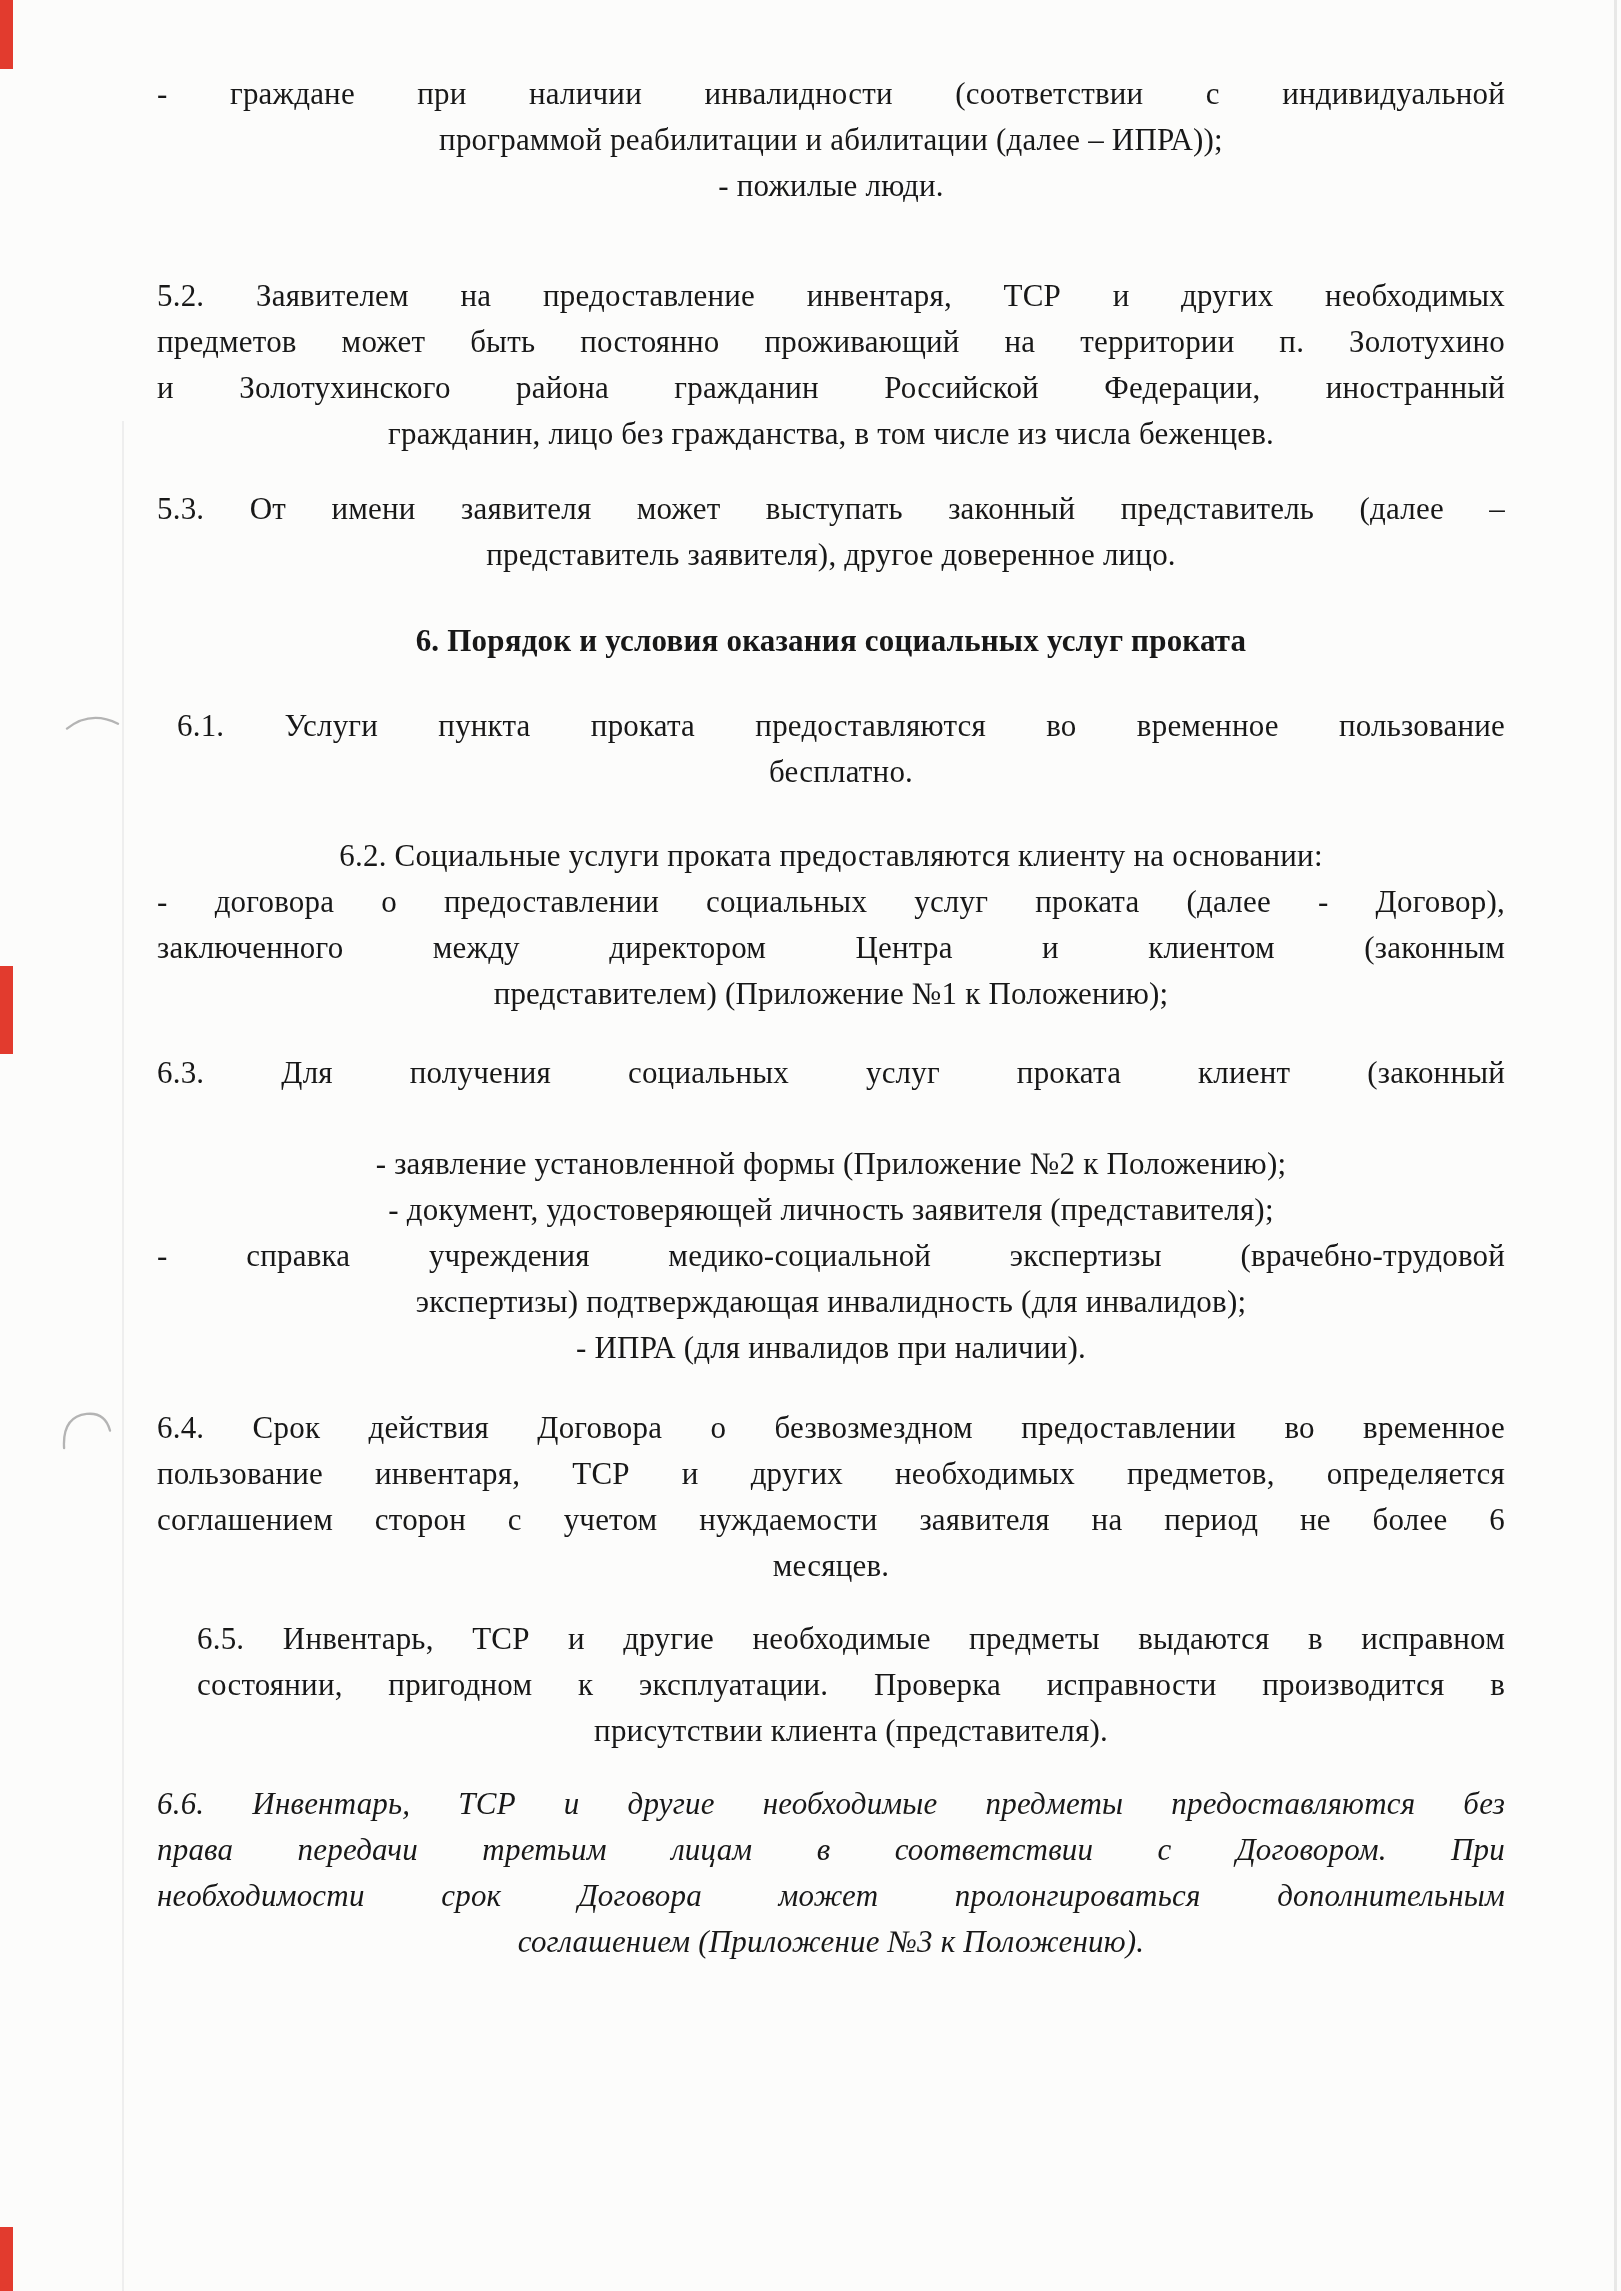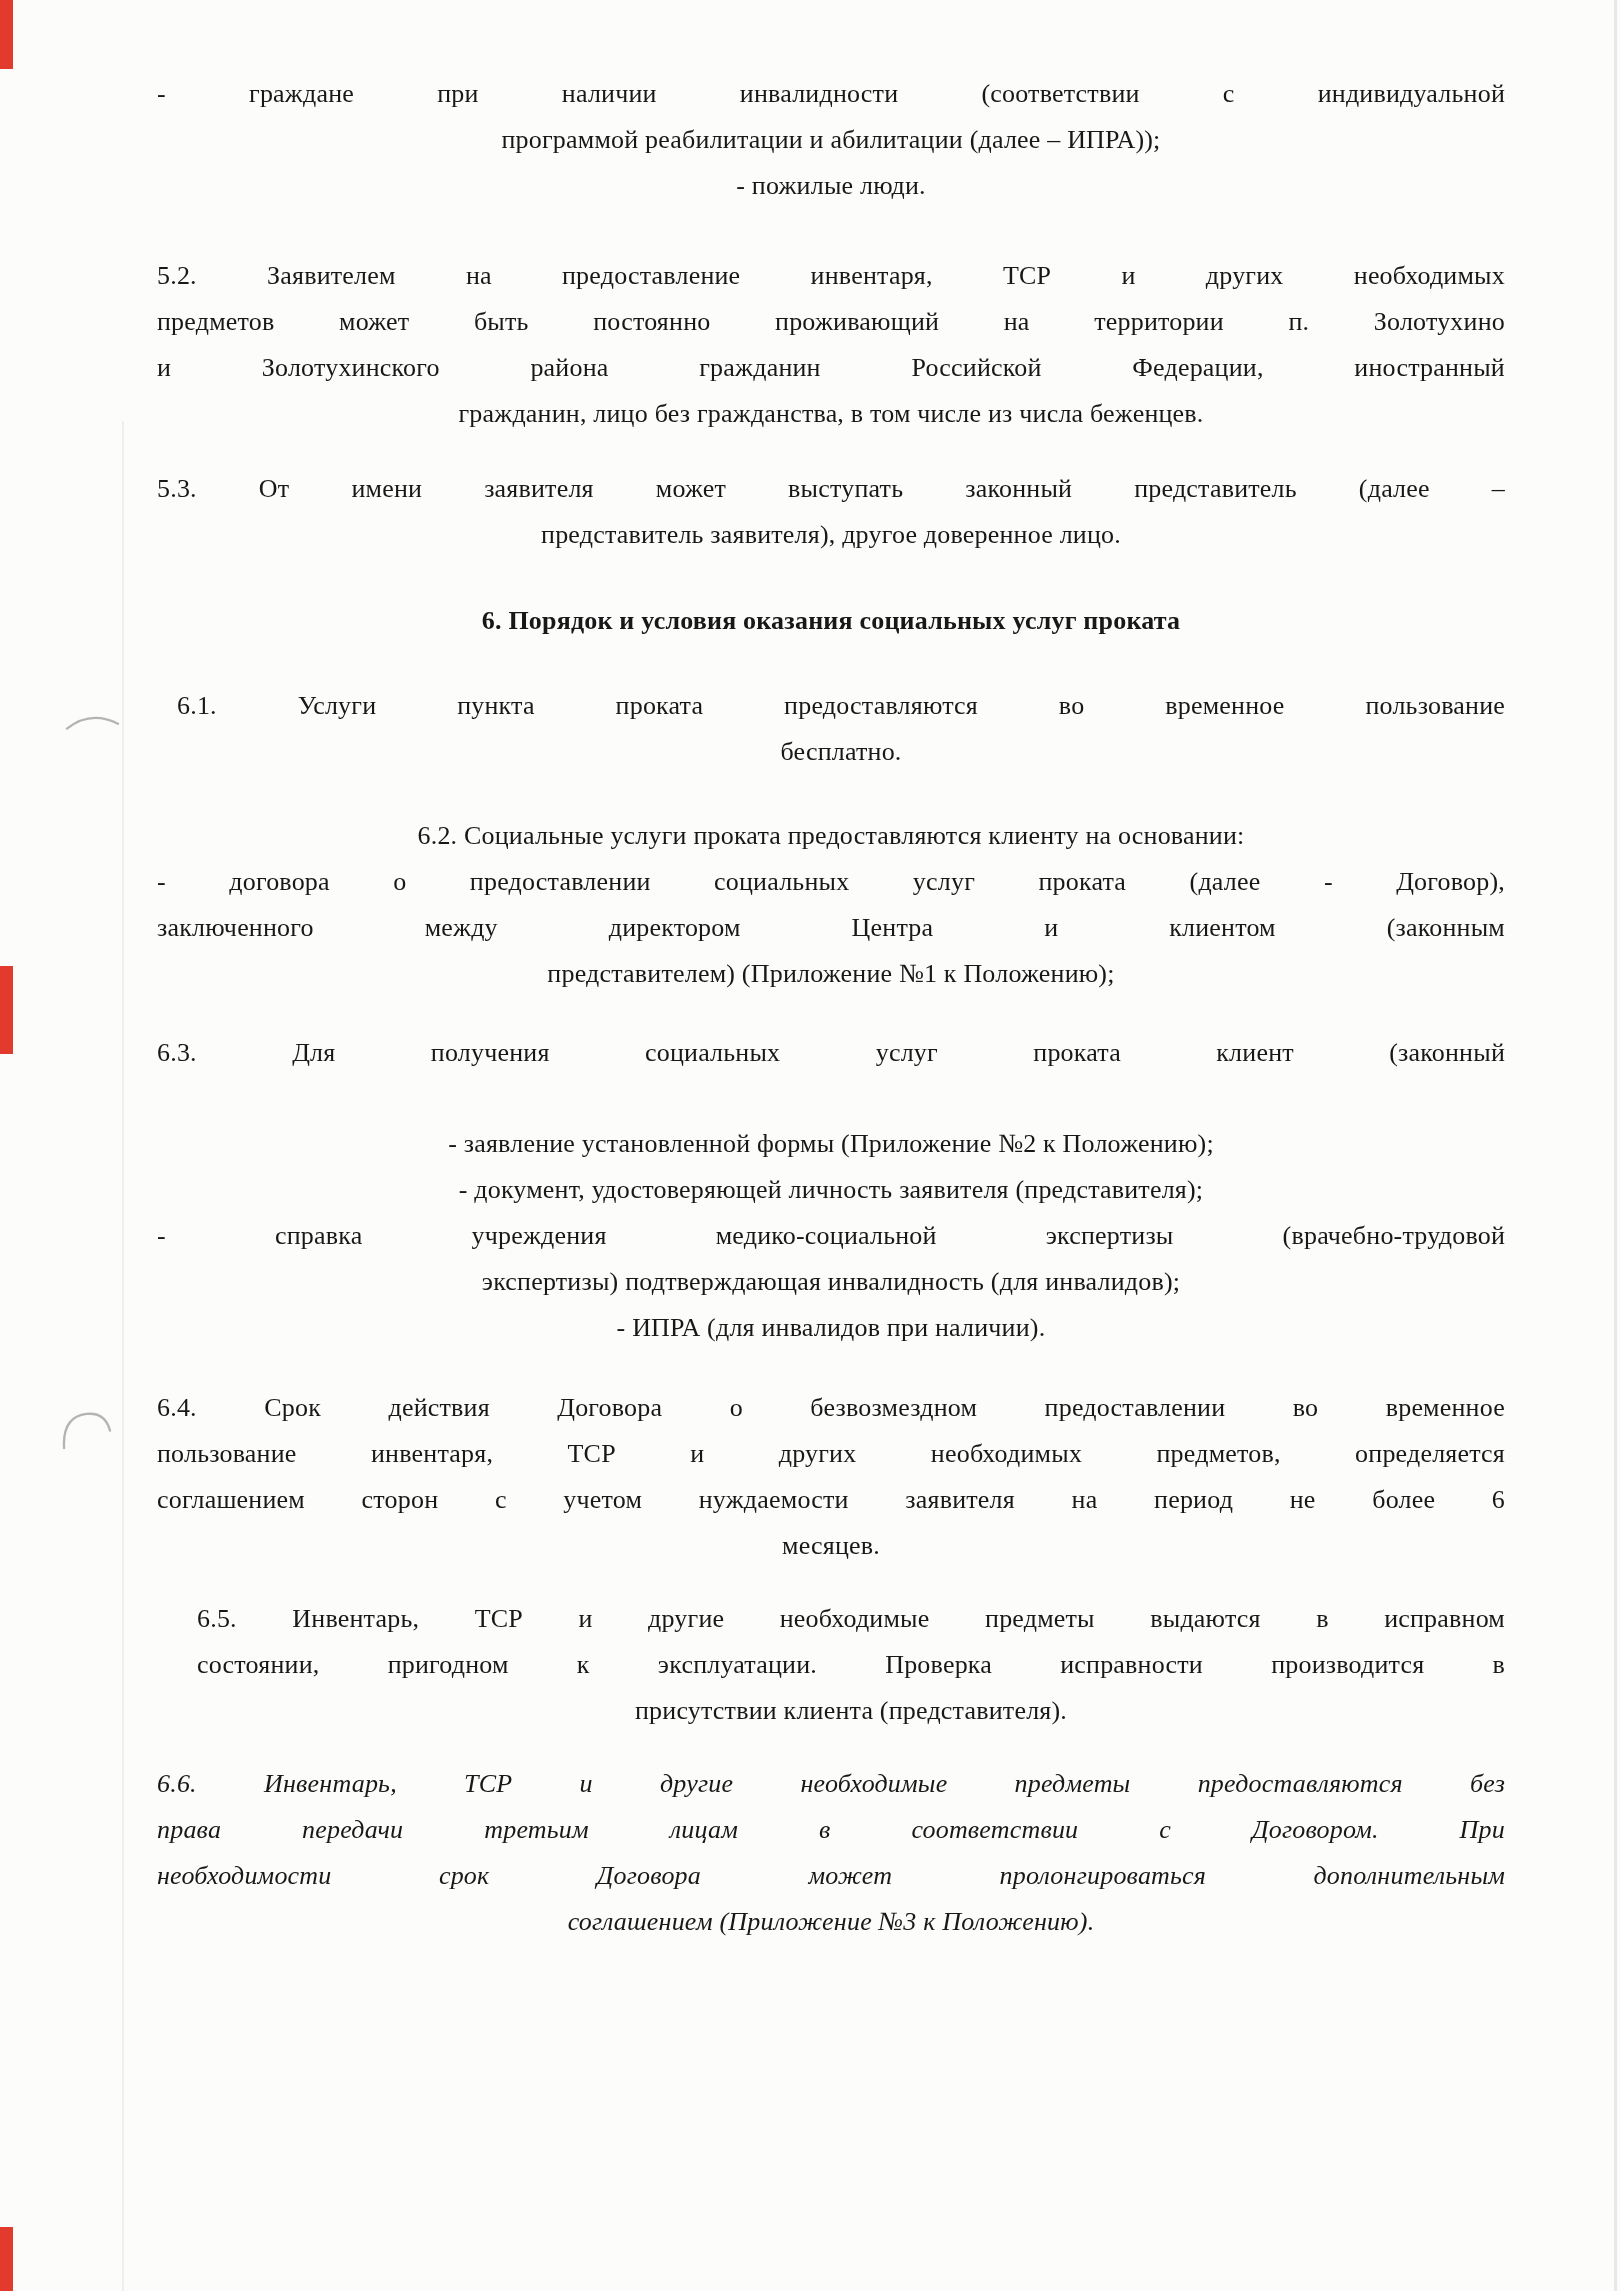--- a/index.html
+++ b/index.html
@@ -10,21 +10,21 @@
     background: #fcfcfb;
     overflow: hidden;
     font-family: "Liberation Serif", "DejaVu Serif", serif;
   }
   .text-column {
     position: absolute;
     left: 157px;
     top: 71px;
     width: 1348px;
     color: #181818;
-    font-size: 26px;
+    font-size: 31px;
     line-height: 46px;
     letter-spacing: 0.2px;
   }
   .block { margin: 0; }
   .line { width: 100%; text-align: center; white-space: normal; }
   .line.just { text-align: justify; text-align-last: justify; }
   .heading .line { text-align: center; text-align-last: center; font-weight: 700; }
   
   .red-mark {
     position: absolute;
@@ -65,21 +65,21 @@
   <svg class="arc-artifact" style="left:61px; top:1411px;" width="55" height="41" viewBox="0 0 56 42">
     <path d="M 3 38 Q 1 6 26 3 Q 45 1 50 20" fill="none" stroke="#8f8f8f" stroke-width="2.4" stroke-linecap="round"></path>
   </svg>
 
   <div class="text-column">
       <div class="block" style="margin-top: 0px;">
         <div class="line just">- граждане при наличии инвалидности (соответствии с индивидуальной</div>
         <div class="line">программой реабилитации и абилитации (далее – ИПРА));</div>
         <div class="line">- пожилые люди.</div>
       </div>
-      <div class="block" style="margin-top: 44px;">
+      <div class="block" style="margin-top: 64px;">
         <div class="line just">5.2. Заявителем на предоставление инвентаря, ТСР и других необходимых</div>
         <div class="line just">предметов может быть постоянно проживающий на территории п. Золотухино</div>
         <div class="line just">и Золотухинского района гражданин Российской Федерации, иностранный</div>
         <div class="line">гражданин, лицо без гражданства, в том числе из числа беженцев.</div>
       </div>
       <div class="block" style="margin-top: 29px;">
         <div class="line just">5.3. От имени заявителя может выступать законный представитель (далее –</div>
         <div class="line">представитель заявителя), другое доверенное лицо.</div>
       </div>
       <div class="block heading" style="margin-top: 40px;">

